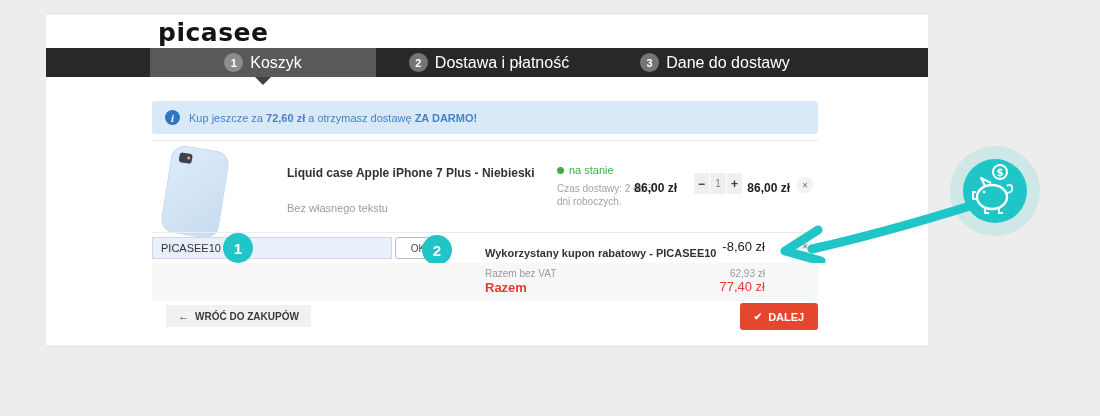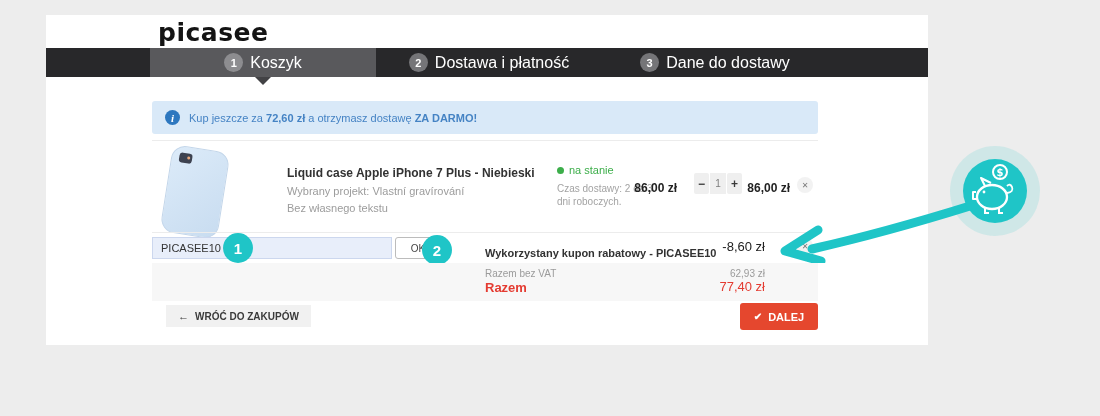--- a/index.html
+++ b/index.html
@@ -118,21 +118,20 @@
         <b>ZA DARMO!</b>
       </span>
     </div>
 
     <div class="row-line" style="top:125px"></div>
 
     <div class="case-img">
       <div class="case-cam"></div>
     </div>
     <div class="p-title">Liquid case Apple iPhone 7 Plus - Niebieski</div>
-    <div class="p-sub1">Wybrany projekt: Vlastní gravírování</div>
     <div class="p-sub2">Bez własnego tekstu</div>
 
     <div class="stock">
       <span class="stock-dot"></span>
       <span class="stock-label">na stanie</span>
     </div>
     <div class="deliv1">Czas dostawy: 2 do 3</div>
     <div class="deliv2">dni roboczych.</div>
 
     <div class="unit-price">86,00 zł</div>

